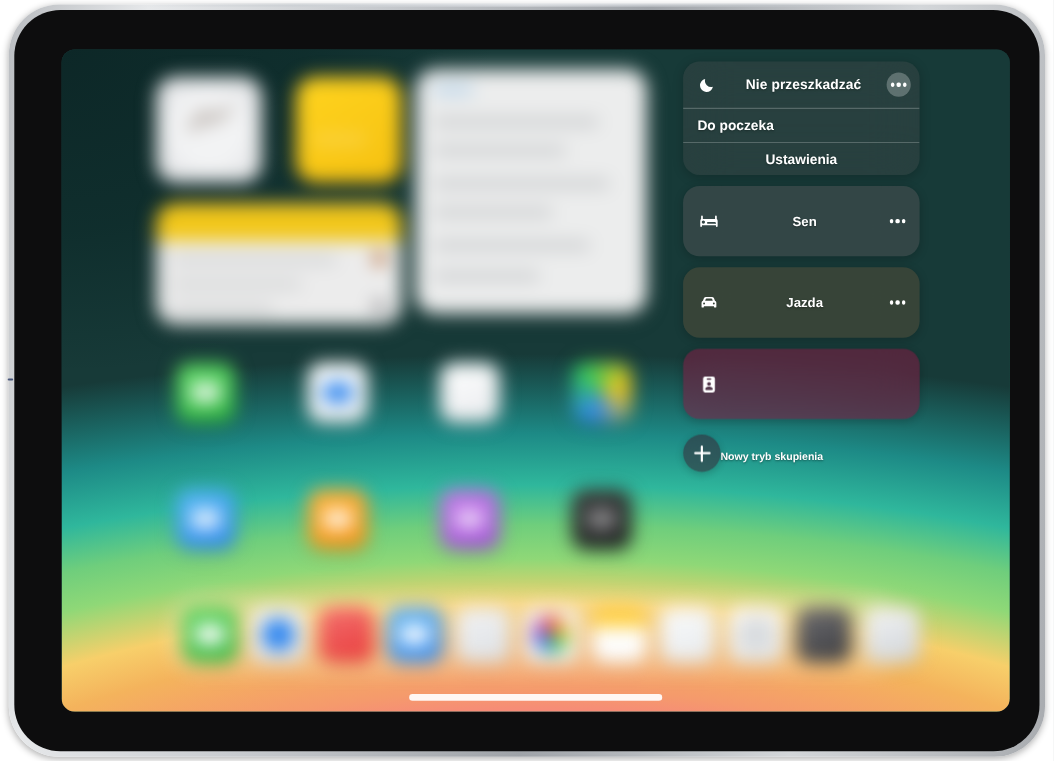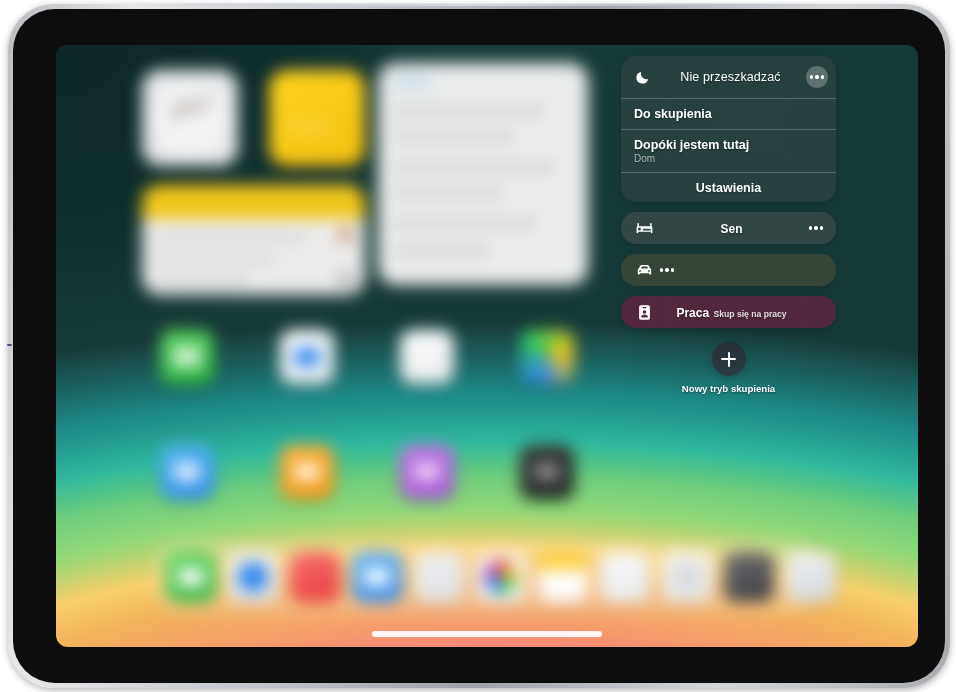--- a/index.html
+++ b/index.html
@@ -150,21 +150,21 @@
     height: 42px;
     display: flex; align-items: center;
     padding: 0 8px;
   }
   .dnd-head .moon {
     width: 26px; display: flex; align-items: center; justify-content: center;
     flex: 0 0 26px;
   }
   .dnd-head .title {
     flex: 1; text-align: center;
-    font-size: 12.5px; font-weight: 400;
+    font-size: 12.5px; font-weight: 700;
     letter-spacing: .1px;
     text-shadow: 0 1px 2px rgba(0,0,0,.35);
   }
   .more-circle {
     flex: 0 0 22px;
     width: 22px; height: 22px; border-radius: 50%;
     background: rgba(255,255,255,.26);
     display: flex; align-items: center; justify-content: center;
     gap: 2px;
   }
@@ -189,21 +189,21 @@
     height: 30px;
     display: flex; align-items: center; justify-content: center;
     font-size: 12.5px; font-weight: 600;
     text-shadow: 0 1px 2px rgba(0,0,0,.35);
   }
 
   
   .pill {
     position: relative;
     margin-top: 10px;
-    height: 32px;
+    height: 64px;
     border-radius: 15px;
     display: flex; align-items: center;
     padding: 0 10px;
     overflow: hidden;
     background: rgba(70,70,70,.34);
     backdrop-filter: blur(20px);
     -webkit-backdrop-filter: blur(20px);
     box-shadow: 0 2px 9px rgba(0,0,0,.2);
     color: #fff;
   }
@@ -215,21 +215,21 @@
   .pill .dots { flex: 0 0 20px; display:flex; align-items:center; justify-content:center; gap: 2.4px; }
   .pill .dots i { width: 3.4px; height: 3.4px; border-radius: 50%; background: #fff; display:block; }
 
   .pill.tint-sen   { background: rgba(86,86,88,.45); }
   .pill.tint-jazda { background: rgba(96,82,58,.45); }
   .pill.tint-msg   { background: rgba(110,92,40,.42); }
   .pill.tint-czas  { background: rgba(96,76,42,.45); }
   .pill.tint-praca { background: rgba(140,22,66,.50); }
 
   
-  .newfocus { margin-top: 14px; display: flex; flex-direction: column; align-items: center; }
+  .newfocus { margin-top: 14px; display: flex; flex-direction: row; align-items: center; }
   .plus-btn {
     width: 34px; height: 34px; border-radius: 50%;
     background: rgba(60,10,30,.45);
     backdrop-filter: blur(16px);
     -webkit-backdrop-filter: blur(16px);
     display: flex; align-items: center; justify-content: center;
     position: relative;
     box-shadow: 0 2px 8px rgba(0,0,0,.2);
   }
   .plus-btn .v, .plus-btn .h { position: absolute; background: #fff; border-radius: 1px; }
@@ -349,25 +349,21 @@
           </span>
           <span class="title">Nie przeszkadzać</span>
           <span class="more-circle">
               <i></i>
               <i></i>
               <i></i>
             </span>
         </div>
 
         <div class="dnd-row">
-          <div class="lbl">Do skupienia</div>
-        </div>
-        <div class="dnd-row">
-          <div class="lbl">Dopóki jestem tutaj</div>
-          <div class="sub">Dom</div>
+          <div class="lbl">Do poczeka</div>
         </div>
         <div class="dnd-settings">Ustawienia</div>
       </div>
 
       <div class="pill tint-sen">
         <span class="ico">
           <svg width="19" height="19" viewBox="0 0 24 24">
               <path fill="#fff" d="M3 9V6a1 1 0 1 1 2 0v3h14V6a1 1 0 1 1 2 0v3a3 3 0 0 1 1 2.2V17a1 1 0 1 1-2 0v-1H4v1a1 1 0 1 1-2 0v-5.8A3 3 0 0 1 3 9zm2.6 1.6a1.9 1.9 0 1 0 0 3.8 1.9 1.9 0 0 0 0-3.8zM10 14.4h10.2a1.8 1.8 0 0 0-1.8-2.1H10z"></path>
             </svg>
         </span>
@@ -380,39 +376,38 @@
             <i></i>
           </span>
       </div>
 
       <div class="pill tint-jazda">
         <span class="ico">
           <svg width="19" height="19" viewBox="0 0 24 24">
               <path fill="#fff" d="M6.2 6.6A2.6 2.6 0 0 1 8.6 5h6.8a2.6 2.6 0 0 1 2.4 1.6l1.1 2.7a2.4 2.4 0 0 1 1.6 2.3v4.6a1 1 0 0 1-1 1h-.7a1 1 0 0 1-1-1v-.6H6.2v.6a1 1 0 0 1-1 1h-.7a1 1 0 0 1-1-1v-4.6a2.4 2.4 0 0 1 1.6-2.3zM7.6 9.4h8.8l-.8-2a.8.8 0 0 0-.8-.5H9.2a.8.8 0 0 0-.8.5zM6.4 11.4a1.1 1.1 0 1 0 0 2.2 1.1 1.1 0 0 0 0-2.2zm11.2 0a1.1 1.1 0 1 0 0 2.2 1.1 1.1 0 0 0 0-2.2z"></path>
             </svg>
         </span>
+        <span class="txt">
+          <span class="t">Jazda</span>
+        </span>
         <span class="dots">
             <i></i>
             <i></i>
             <i></i>
           </span>
       </div>
 
 
 
       <div class="pill tint-praca">
         <span class="ico">
           <svg width="19" height="19" viewBox="0 0 24 24">
               <path fill="#fff" d="M7.6 2.8h8.8a2.4 2.4 0 0 1 2.4 2.4v13.6a2.4 2.4 0 0 1-2.4 2.4H7.6a2.4 2.4 0 0 1-2.4-2.4V5.2a2.4 2.4 0 0 1 2.4-2.4zm2.6 2.1a.8.8 0 0 0 0 1.6h3.6a.8.8 0 0 0 0-1.6zM12 9.1a2.2 2.2 0 1 0 0 4.4 2.2 2.2 0 0 0 0-4.4zm0 5.3c-2.4 0-4.3 1.3-4.3 2.9 0 .6.4 1 1.1 1h6.4c.7 0 1.1-.4 1.1-1 0-1.6-1.9-2.9-4.3-2.9z"></path>
             </svg>
         </span>
-        <span class="txt">
-          <span class="t">Praca</span>
-          <span class="s">Skup się na pracy</span>
-        </span>
         <span class="dots" style="opacity:0;">
             <i></i>
             <i></i>
             <i></i>
           </span>
       </div>
 
       <div class="newfocus">
         <div class="plus-btn">
             <span class="v"></span>

